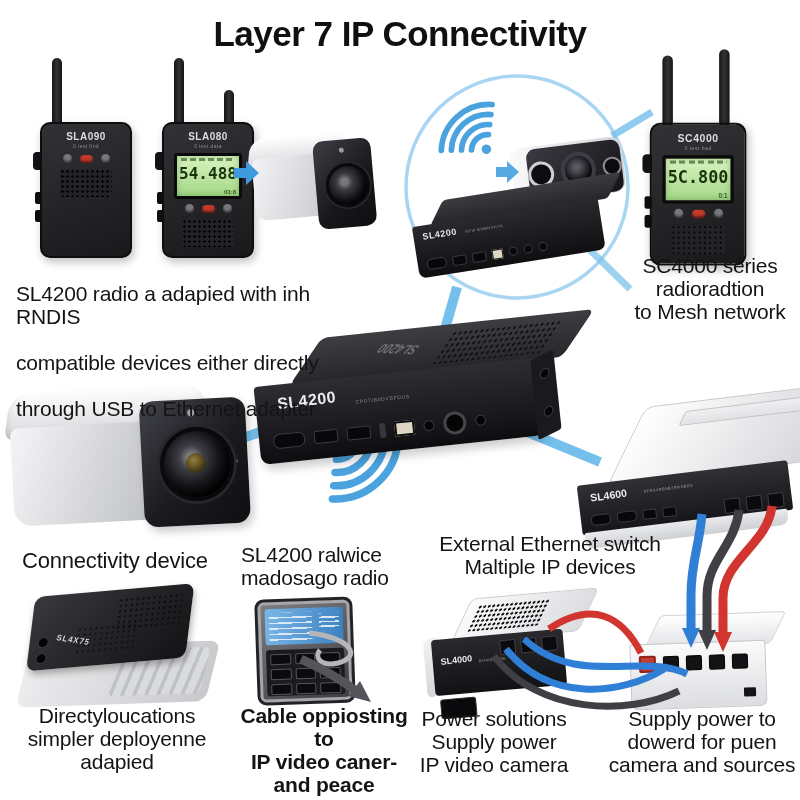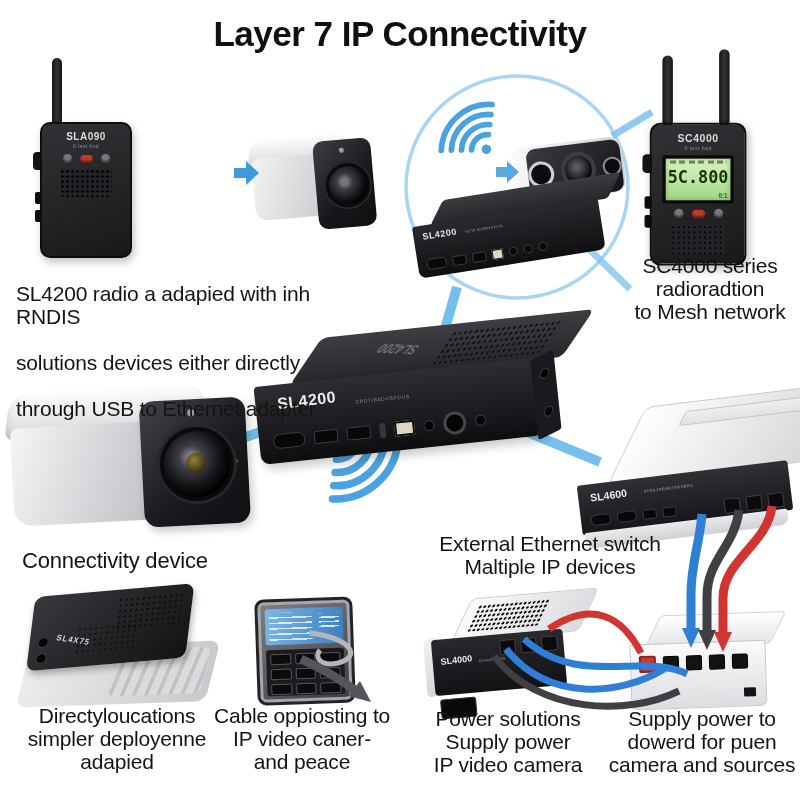--- a/index.html
+++ b/index.html
@@ -193,22 +193,22 @@
   .pwr-small{position:absolute;right:10px;bottom:9px;width:12px;height:9px;background:#131316;border-radius:1px;}
 
   
   #cap-topleft{left:16px;top:259px;width:362px;font-size:21px;}
   #cap-topleft .l3{text-align:left;}
   #cap-topright{left:617px;top:254px;width:186px;}
   #cap-integration{left:22px;top:549px;width:218px;font-size:22px;}
   #cap-sl4200{left:241px;top:543px;width:170px;}
   #cap-extswitch{left:424px;top:532px;width:252px;}
   #cap-b1{left:14px;top:704px;width:206px;}
-  #cap-b2{left:206px;top:704px;width:192px;}
-  #cap-b3{left:420px;top:707px;width:176px;}
+  #cap-b2{left:228px;top:704px;width:192px;font-weight:bold;}
+  #cap-b3{left:406px;top:707px;width:176px;}
   #cap-b4{left:602px;top:707px;width:200px;}
 </style>
 </head>
 <body>
 
 <div class="canvas">
 
   <div class="title">Layer 7 IP Connectivity</div>
 
   <svg class="layer svg-under" viewBox="0 0 800 800">
@@ -241,20 +241,41 @@
       <div class="rsub">0 test find</div>
       <div class="rbtns">
           <span class="rb"></span>
           <span class="rb red"></span>
           <span class="rb"></span>
         </div>
       <div class="rspk"></div>
     </div>
   </div>
 
+  <div class="radio r2">
+    <div class="ant a-left"></div>
+    <div class="ant a-right-short"></div>
+    <div class="knob"></div>
+    <div class="sbtn sb1"></div>
+    <div class="sbtn sb2"></div>
+    <div class="rbody">
+      <div class="rlabel">SLA080</div>
+      <div class="rsub">0 test data</div>
+      <div class="rscreen">
+        <div class="scr-main">54.488</div>
+        <div class="scr-tag">03:8</div>
+      </div>
+      <div class="rbtns">
+          <span class="rb"></span>
+          <span class="rb red"></span>
+          <span class="rb"></span>
+        </div>
+      <div class="rspk"></div>
+    </div>
+  </div>
 
   <div class="radio r3">
     <div class="ant a-left"></div>
     <div class="ant a-right-tall"></div>
     <div class="knob"></div>
     <div class="sbtn sb1"></div>
     <div class="sbtn sb2"></div>
     <div class="rbody">
       <div class="rlabel">SC4000</div>
       <div class="rsub">0 test bad</div>
@@ -443,27 +464,29 @@
     <path d="M 506 649 C 548 702 620 696 664 669" fill="none" stroke="#2f7fd6" stroke-width="7"></path>
     <path d="M 494 656 C 538 714 628 716 679 691" fill="none" stroke="#3f3f44" stroke-width="7"></path>
 
     <path d="M 309 633 C 352 638 362 657 338 663 C 320 667 314 657 320 650" fill="none" stroke="#b5b6ba" stroke-width="5"></path>
     <path d="M 301 659 C 325 670 343 681 356 691" fill="none" stroke="#54545a" stroke-width="9"></path>
     <polygon fill="#54545a" points="371,702 348,696 360,681"></polygon>
   </svg>
 
   <div class="cap" id="cap-topleft">
     <div class="l1">SL4200 radio a adapied with inh RNDIS</div>
-    <div class="l2">solutions devices either directly</div>
+    <div class="l2">compatible devices either directly</div>
     <div class="l3">through USB to Ethernet adapter</div>
   </div>
   <div class="cap center" id="cap-topright">SC4000 series
 radioradtion
 to Mesh network</div>
   <div class="cap" id="cap-integration">Connectivity device</div>
+  <div class="cap" id="cap-sl4200">SL4200 ralwice
+madosago radio</div>
   <div class="cap center" id="cap-b1">Directyloucations
 simpler deployenne
 adapied</div>
   <div class="cap center" id="cap-extswitch">External Ethernet switch
 Maltiple IP devices</div>
   <div class="cap center" id="cap-b2">Cable oppiosting to
 IP video caner-
 and peace</div>
   <div class="cap center" id="cap-b3">Power solutions
 Supply power

